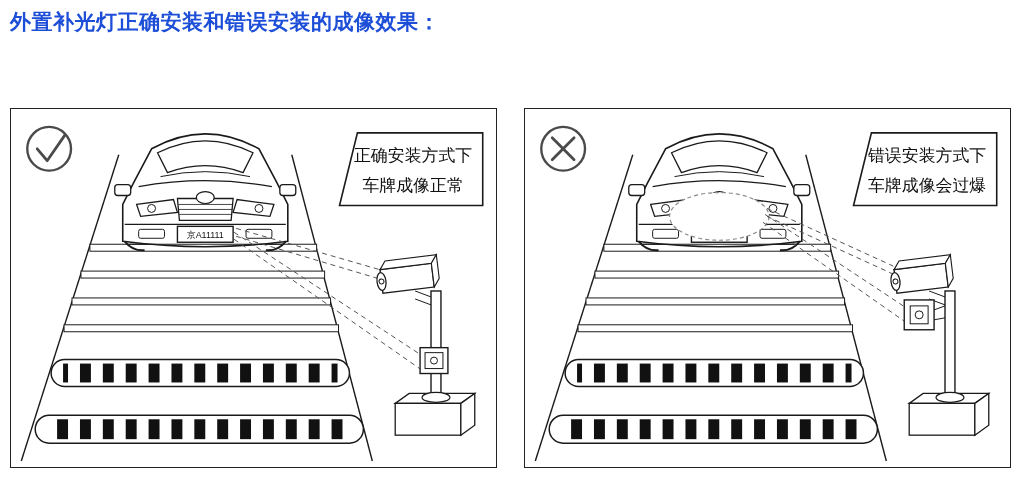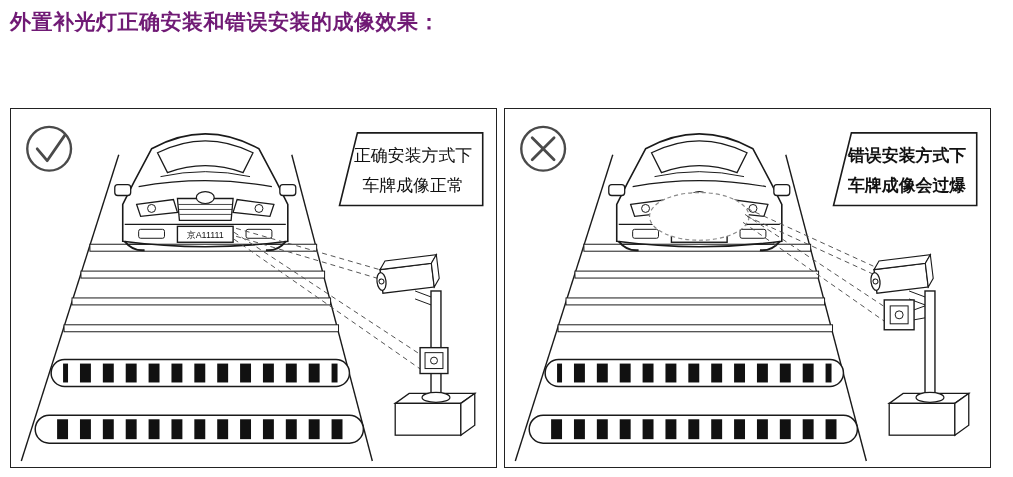--- a/index.html
+++ b/index.html
@@ -1,21 +1,21 @@
 <!DOCTYPE html>
 <html><head>
 <meta charset="utf-8">
 <style>
   html,body { margin:0; padding:0; background:#ffffff; }
   body { width:1013px; height:477px; font-family:"Liberation Sans","DejaVu Sans",sans-serif; }
   .page { position:relative; width:1013px; height:477px; background:#fff; overflow:hidden; }
-  .title { position:absolute; left:10px; top:8px; margin:0; font-size:21px; font-weight:bold; color:#701a75; letter-spacing:0.5px; }
+  .title { position:absolute; left:10px; top:8px; margin:0; font-size:21px; font-weight:bold; color:#1d4ed8; letter-spacing:0.5px; }
   .panel { position:absolute; top:108px; width:487px; height:360px; border:1.5px solid #222; box-sizing:border-box; background:#fff; }
   .panel-left { left:10px; }
-  .panel-right { left:504px;font-weight:bold; }
+  .panel-right { left:524px; }
   svg.scene { width:100%; height:100%; display:block; }
   .defs-holder { position:absolute; width:0; height:0; overflow:hidden; }
   text { font-family:"Liberation Sans","DejaVu Sans",sans-serif; fill:#111; }
 </style>
 </head>
 <body>
 
 <div class="page">
 
   <h1 class="title">外置补光灯正确安装和错误安装的成像效果：</h1>

